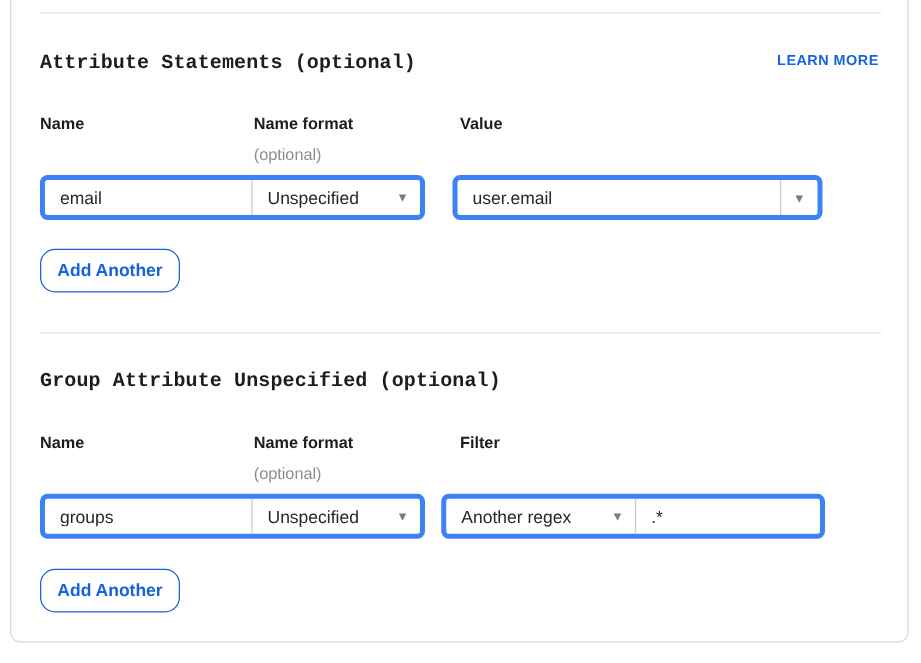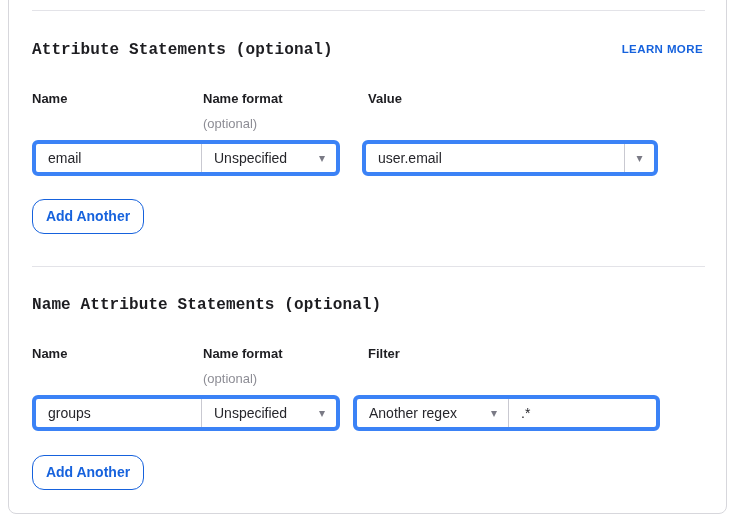--- a/index.html
+++ b/index.html
@@ -155,21 +155,21 @@
   <input class="cell-input grow" type="text" value="user.email" style="">
   <div class="arrow-seg">
     <span>▾</span>
   </div>
 </div>
 
 <button class="abs add-btn btn1">Add Another</button>
 
 <div class="abs divider divider-2"></div>
 
-<h2 class="abs section-title title-2">Name Attribute Statements (optional)</h2>
+<h2 class="abs section-title title-2">Group Attribute Unspecified (optional)</h2>
 
 <div class="abs col-header hrow2 hcol-name">Name</div>
 <div class="abs col-header hrow2 hcol-format">Name format</div>
 <div class="abs col-sub hsub2 hcol-format">(optional)</div>
 <div class="abs col-header hrow2 hcol-third">Filter</div>
 
 <div class="abs field-group ga2">
   <input class="cell-input w165" type="text" value="groups" style="">
   <div class="cell-select">
     <span>Unspecified</span>

